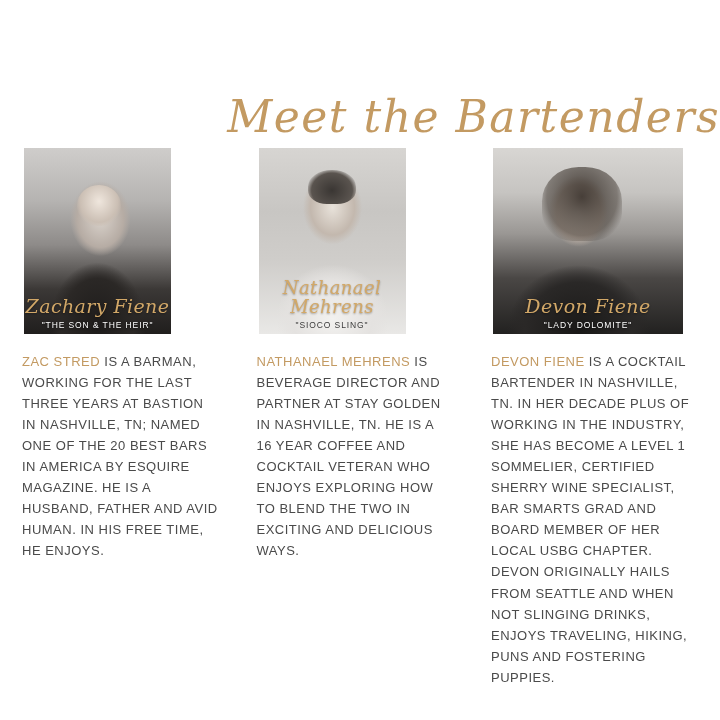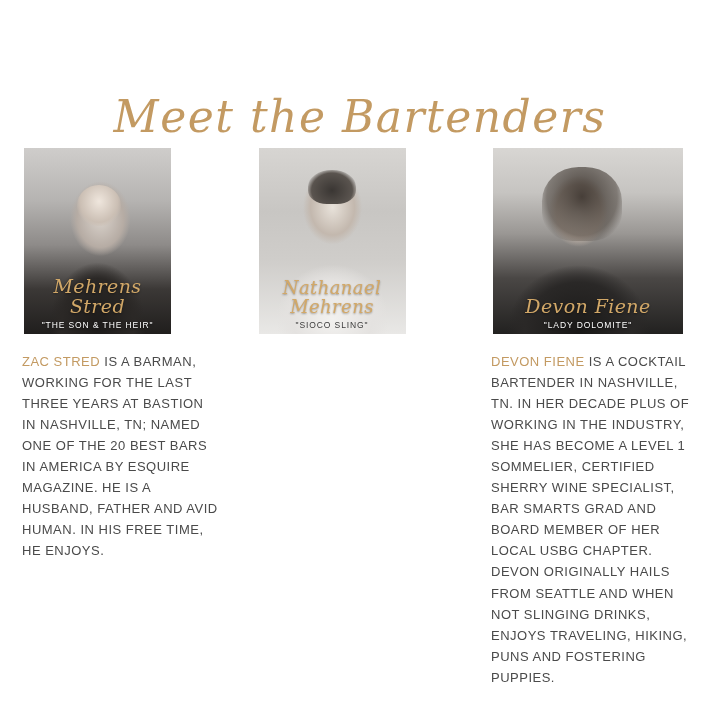--- a/index.html
+++ b/index.html
@@ -17,21 +17,21 @@
     position: relative;
     width: 720px;
     height: 720px;
     box-sizing: border-box;
   }
   .page-title {
     position: absolute;
     top: 62px;
     left: 0;
     width: 720px;
-    text-align: center;
+    text-align: right;
     font-family: "DejaVu Serif", serif;
     font-style: italic;
     font-weight: 400;
     font-size: 44px;
     letter-spacing: 1.5px;
     color: #c39a62;
     white-space: nowrap;
   }
   .cards {
     position: absolute;
@@ -163,37 +163,40 @@
 <div class="page">
 
   <h1 class="page-title">Meet the Bartenders</h1>
 
   <div class="cards">
 
     <div class="card">
       <div class="photo-wrap">
         <div class="photo p1"></div>
         <div class="photo-overlay">
-          <div class="script-name">Mehrens Stred</div>
+          <div class="script-name">Zachary Fiene</div>
           <div class="tagline">"THE SON &amp; THE HEIR"</div>
         </div>
       </div>
       <p class="bio">
         <span class="lead">ZAC STRED</span><span> IS A BARMAN, WORKING FOR THE LAST THREE YEARS AT BASTION IN NASHVILLE, TN; NAMED ONE OF THE 20 BEST BARS IN AMERICA BY ESQUIRE MAGAZINE. HE IS A HUSBAND, FATHER AND AVID HUMAN. IN HIS FREE TIME, HE ENJOYS.</span>
       </p>
     </div>
 
     <div class="card">
       <div class="photo-wrap">
         <div class="photo p2"></div>
         <div class="photo-overlay">
           <div class="script-name two-line">Nathanael Mehrens</div>
           <div class="tagline dark">"SIOCO SLING"</div>
         </div>
       </div>
+      <p class="bio">
+        <span class="lead">NATHANAEL MEHRENS</span><span> IS BEVERAGE DIRECTOR AND PARTNER AT STAY GOLDEN IN NASHVILLE, TN. HE IS A 16 YEAR COFFEE AND COCKTAIL VETERAN WHO ENJOYS EXPLORING HOW TO BLEND THE TWO IN EXCITING AND DELICIOUS WAYS.</span>
+      </p>
     </div>
 
     <div class="card wide">
       <div class="photo-wrap">
         <div class="photo p3"></div>
         <div class="photo-overlay">
           <div class="script-name">Devon Fiene</div>
           <div class="tagline">"LADY DOLOMITE"</div>
         </div>
       </div>

